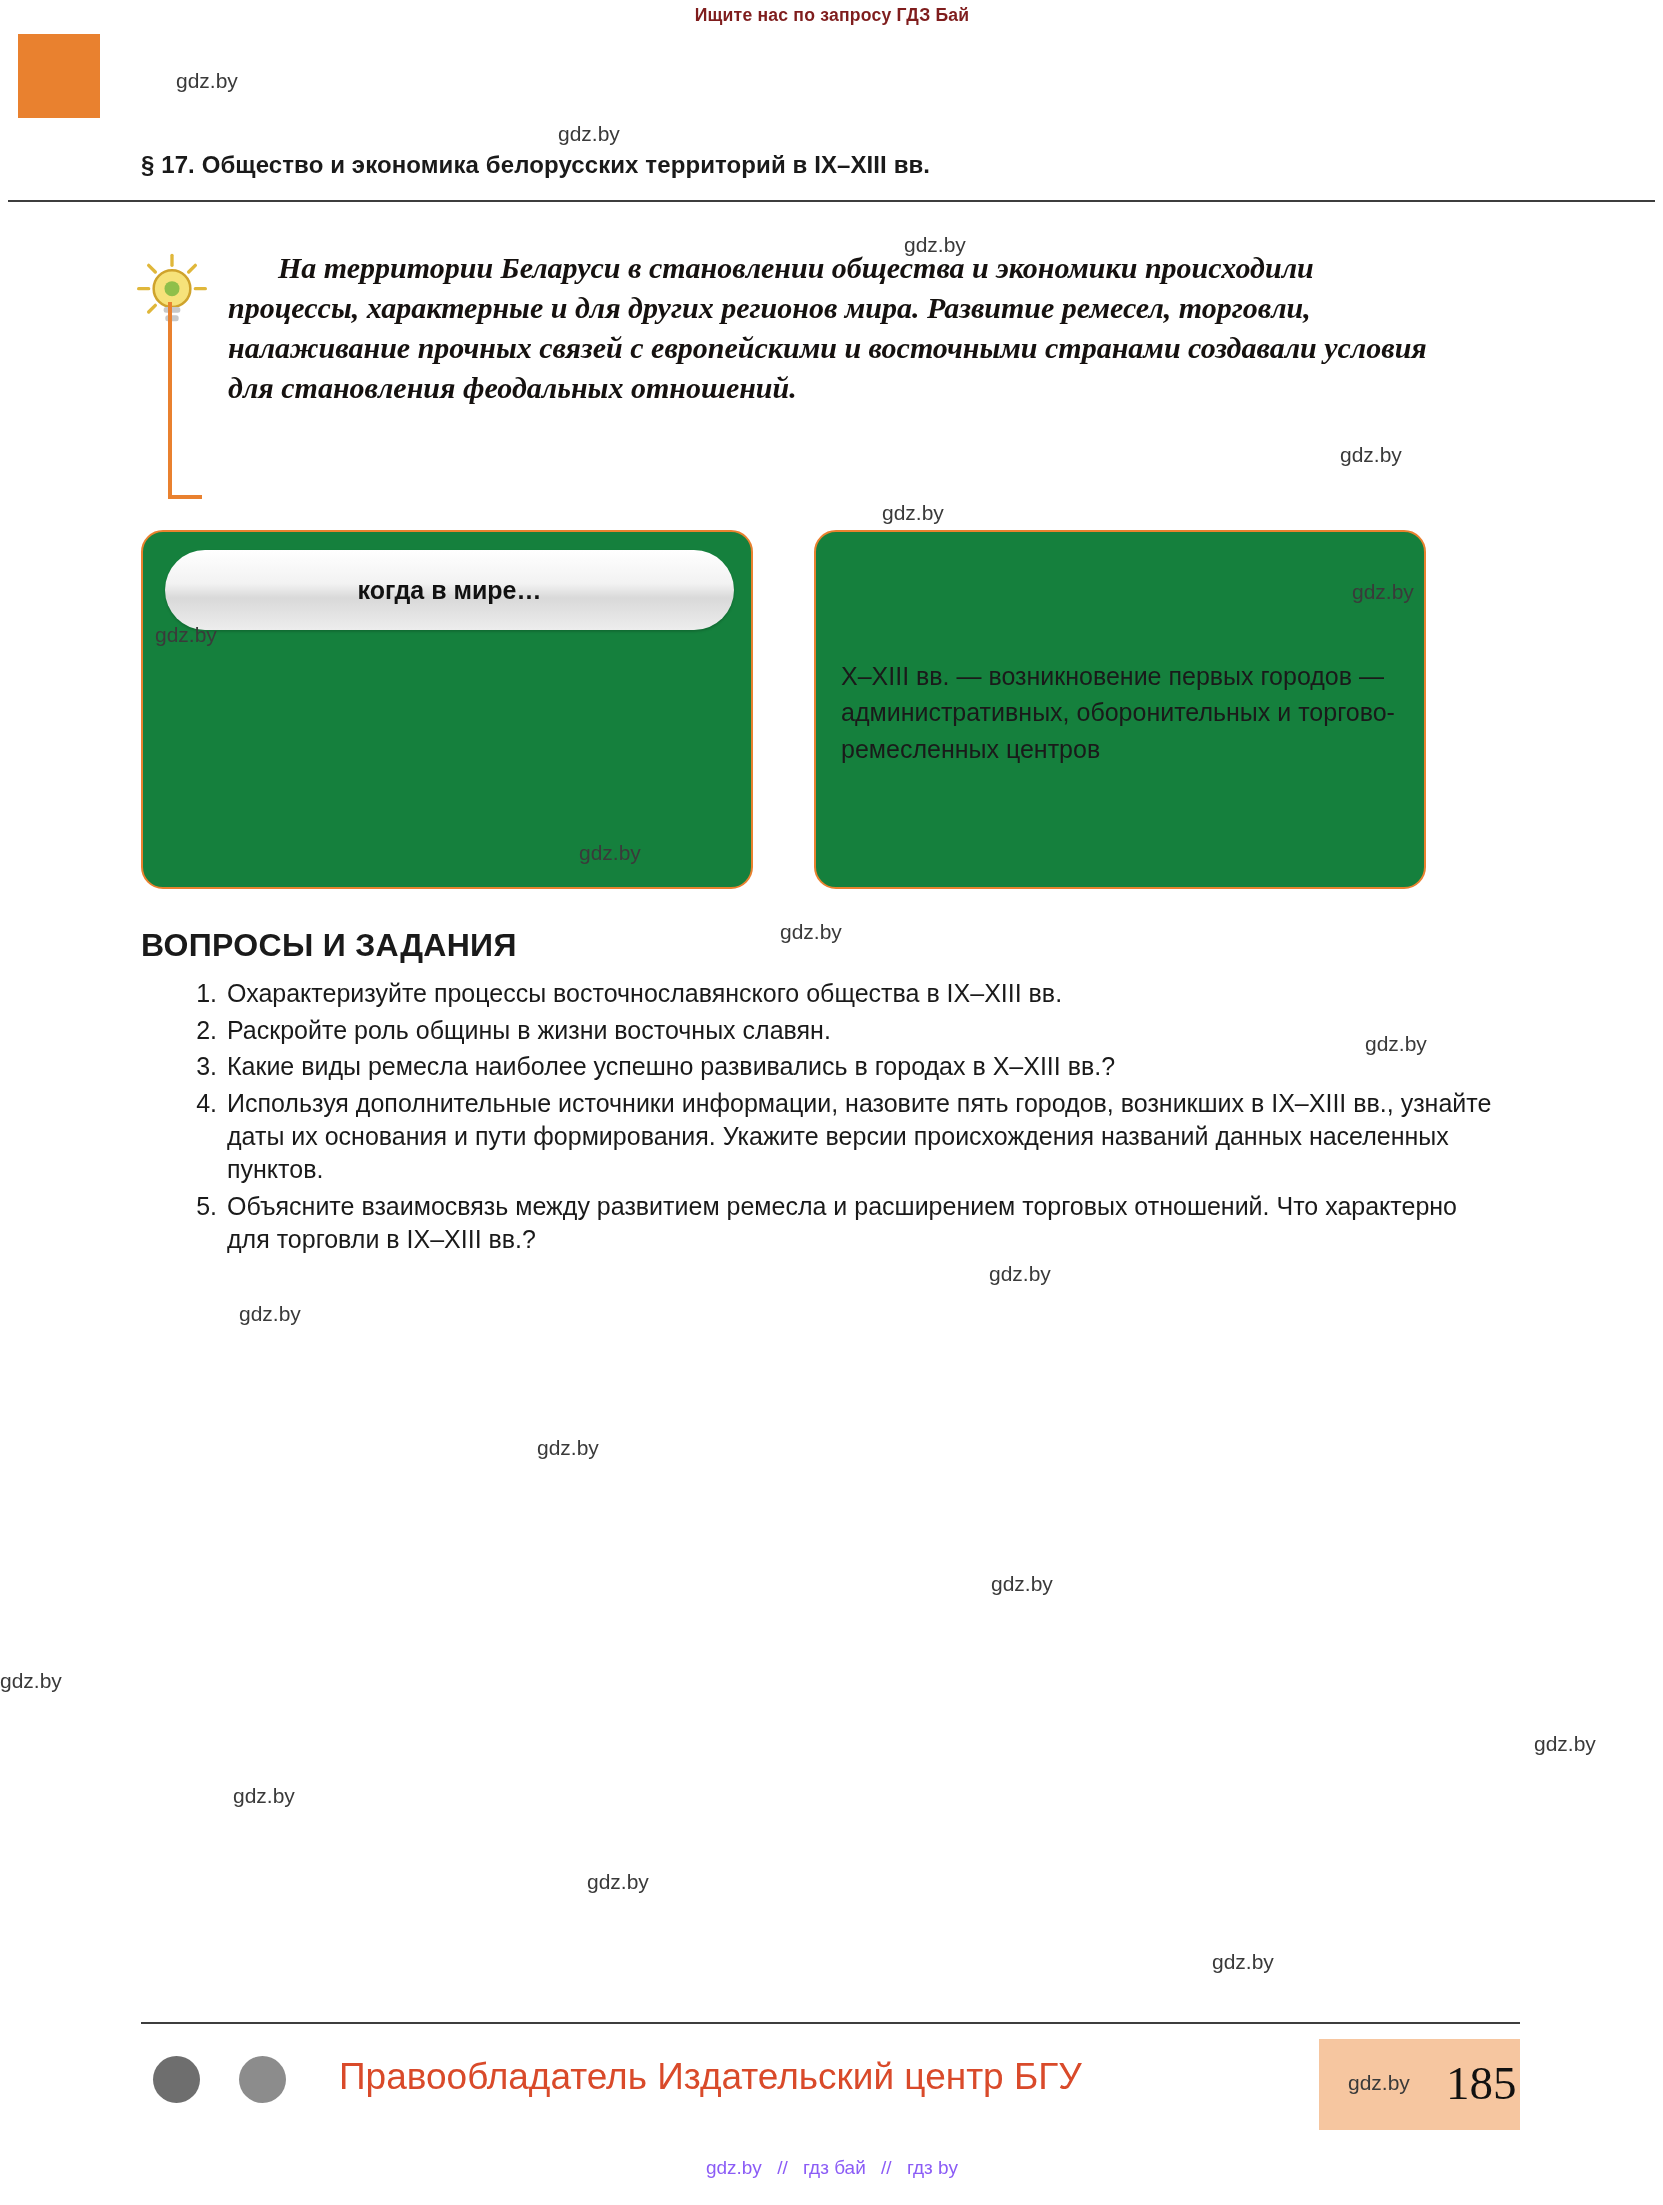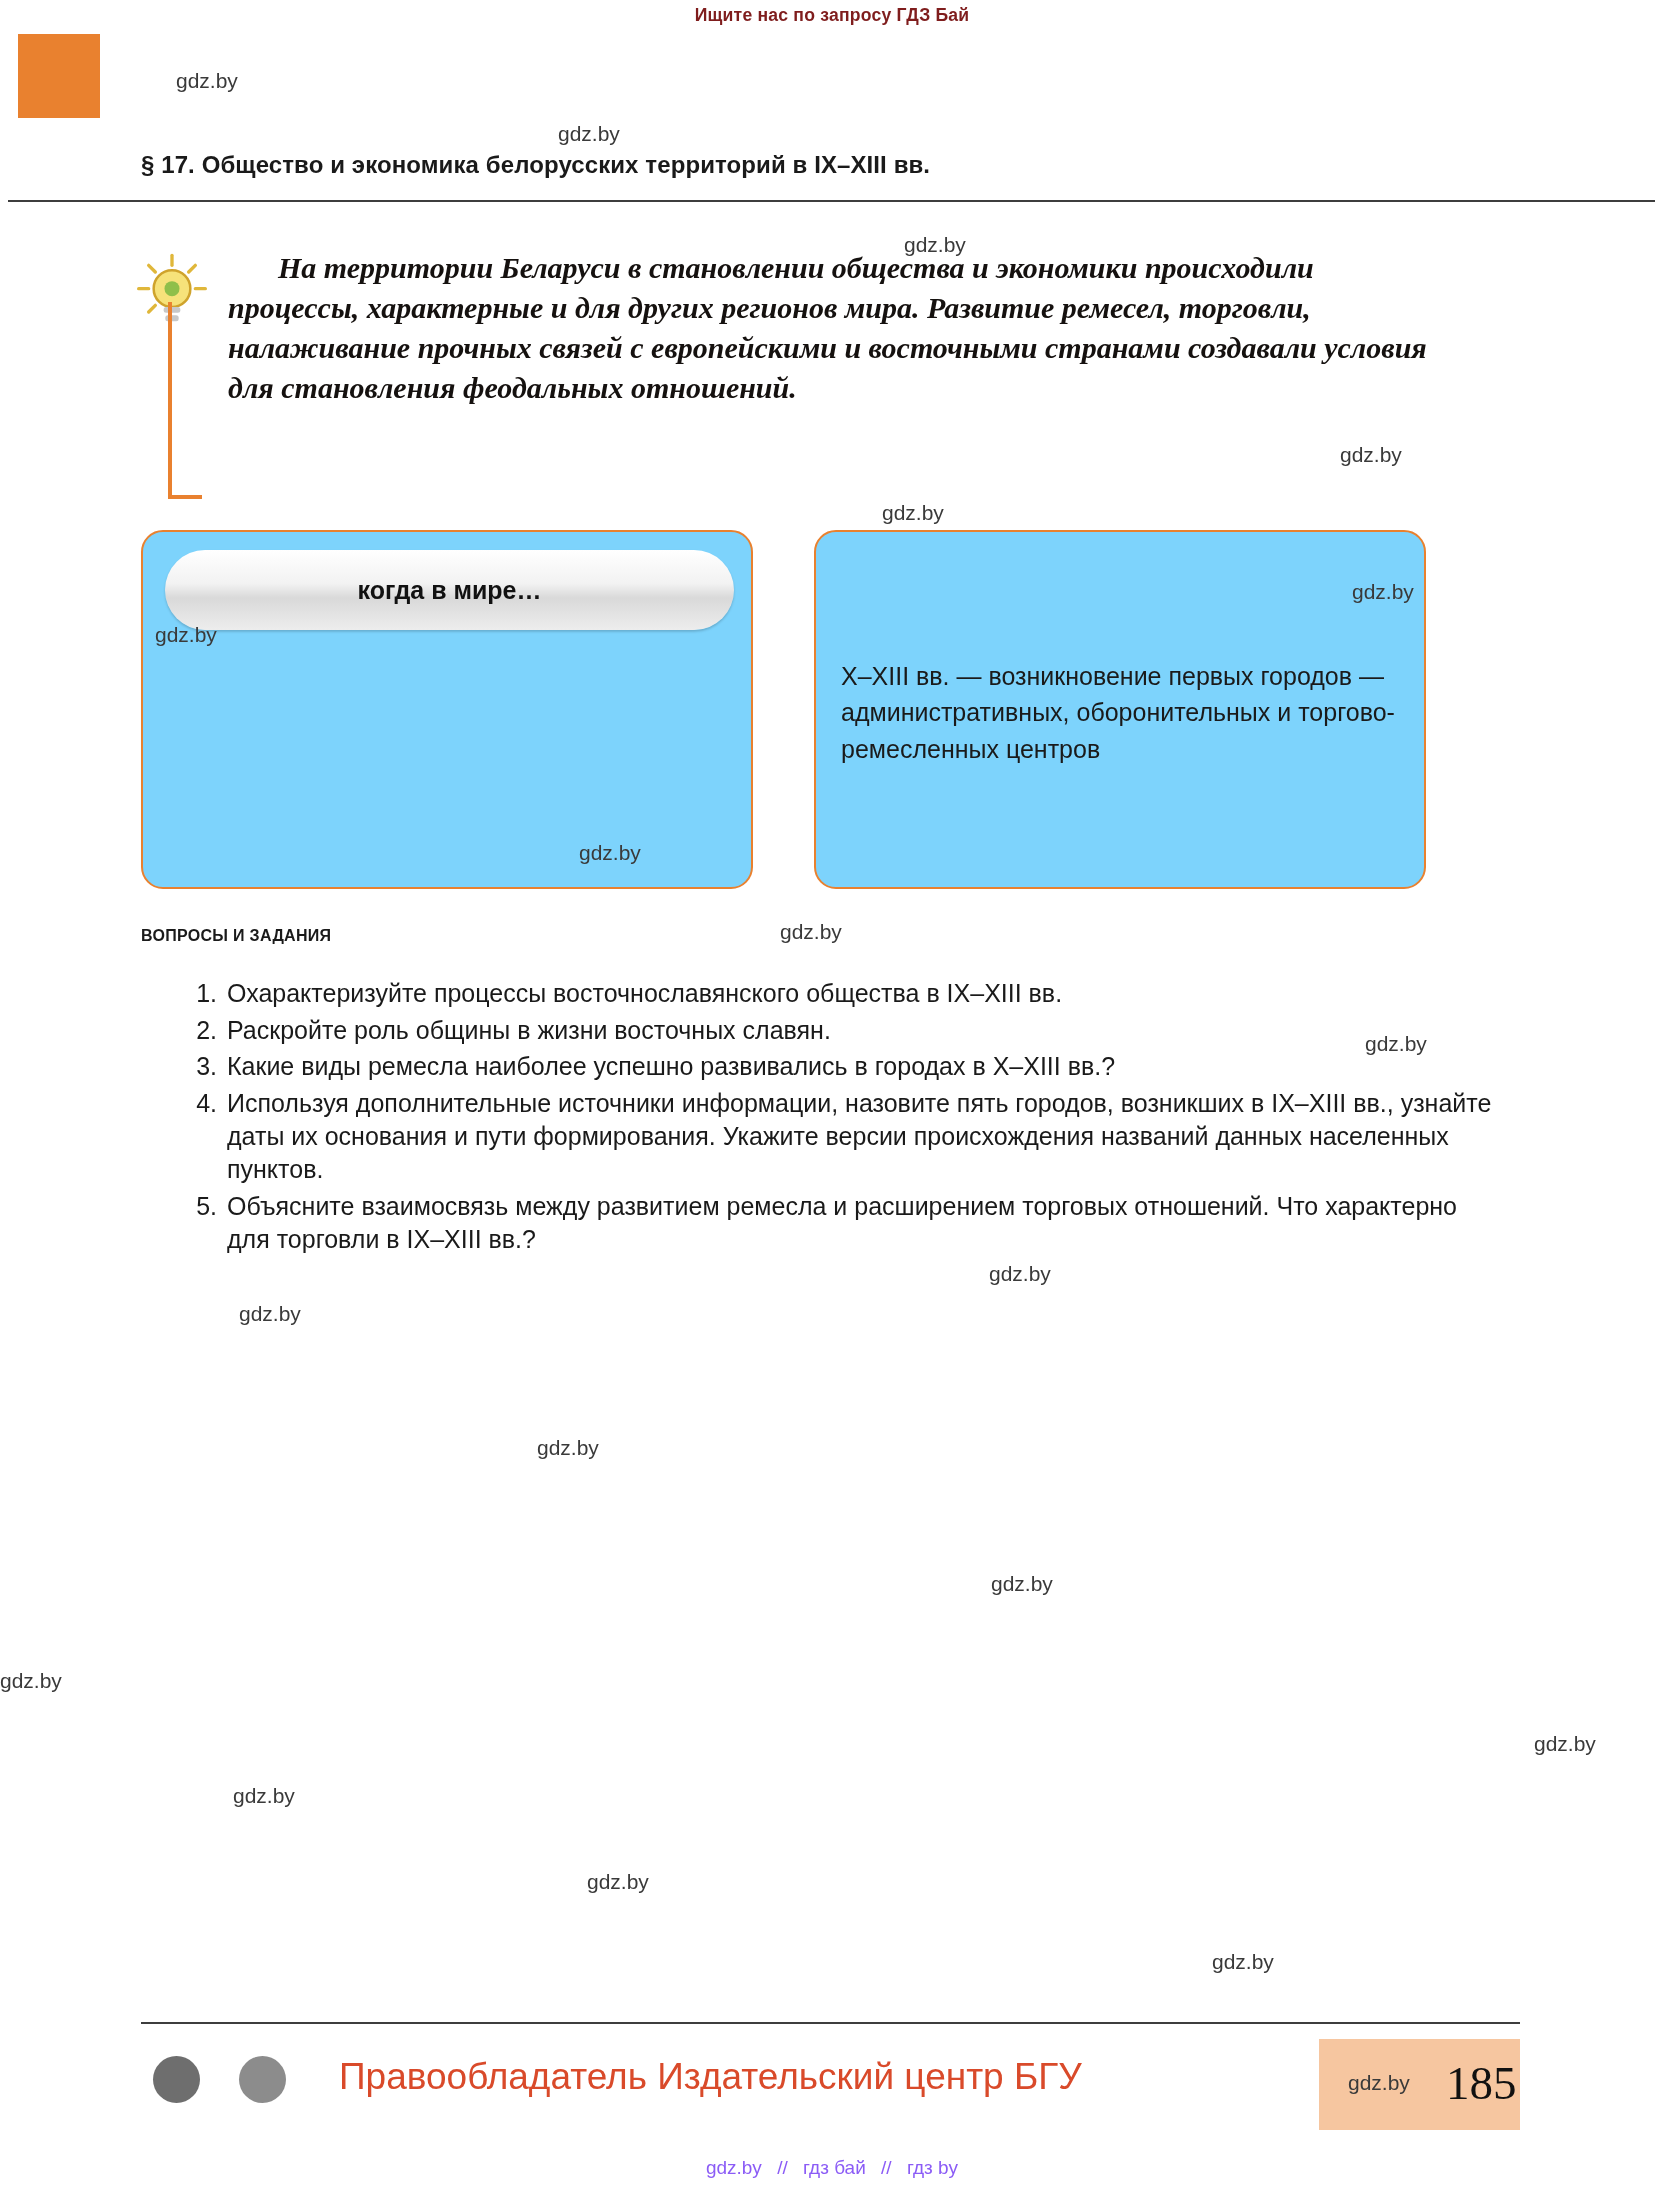--- a/index.html
+++ b/index.html
@@ -108,21 +108,21 @@
 
   
   .card {
     position: absolute;
     top: 530px;
     width: 612px;
     height: 359px;
     border: 2.5px solid #e9812f;
     border-radius: 22px;
     box-sizing: border-box;
-    background: #7dd3fc;
+    background: #15803d;
   }
   .card-left  { left: 141px; }
   .card-right { left: 814px; }
 
   .card-pill {
     position: absolute;
     left: 22px;
     top: 18.4px;
     height: 80px;
     width: 569px;
@@ -147,21 +147,21 @@
     line-height: 1.45;
   }
   .card-left .card-body  { text-align: right; }
   .card-right .card-body { text-align: left; }
 
   
   .q-heading {
     position: absolute;
     left: 141px;
     top: 927px;
-    font-size: 16px;
+    font-size: 32px;
     font-weight: bold;
     letter-spacing: 0.3px;
   }
   .q-list {
     position: absolute;
     left: 188px;
     top: 977px;
     width: 1308px;
     font-size: 25px;
     line-height: 1.33;

